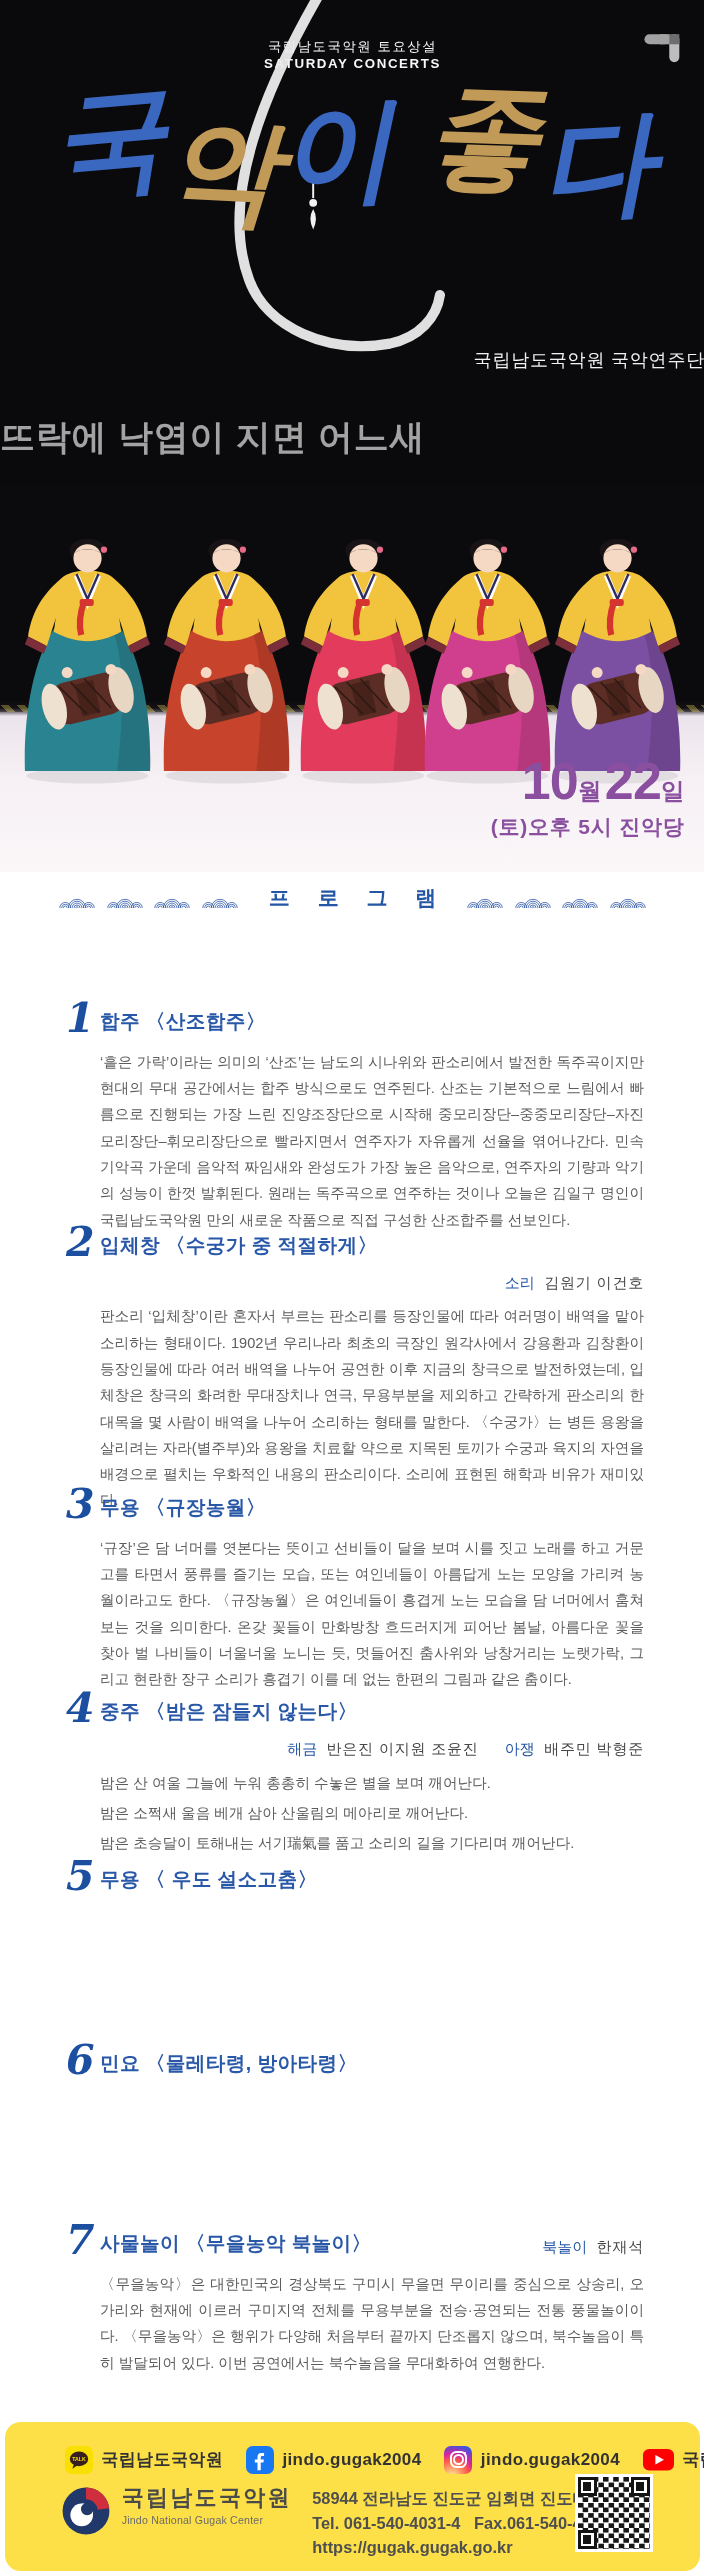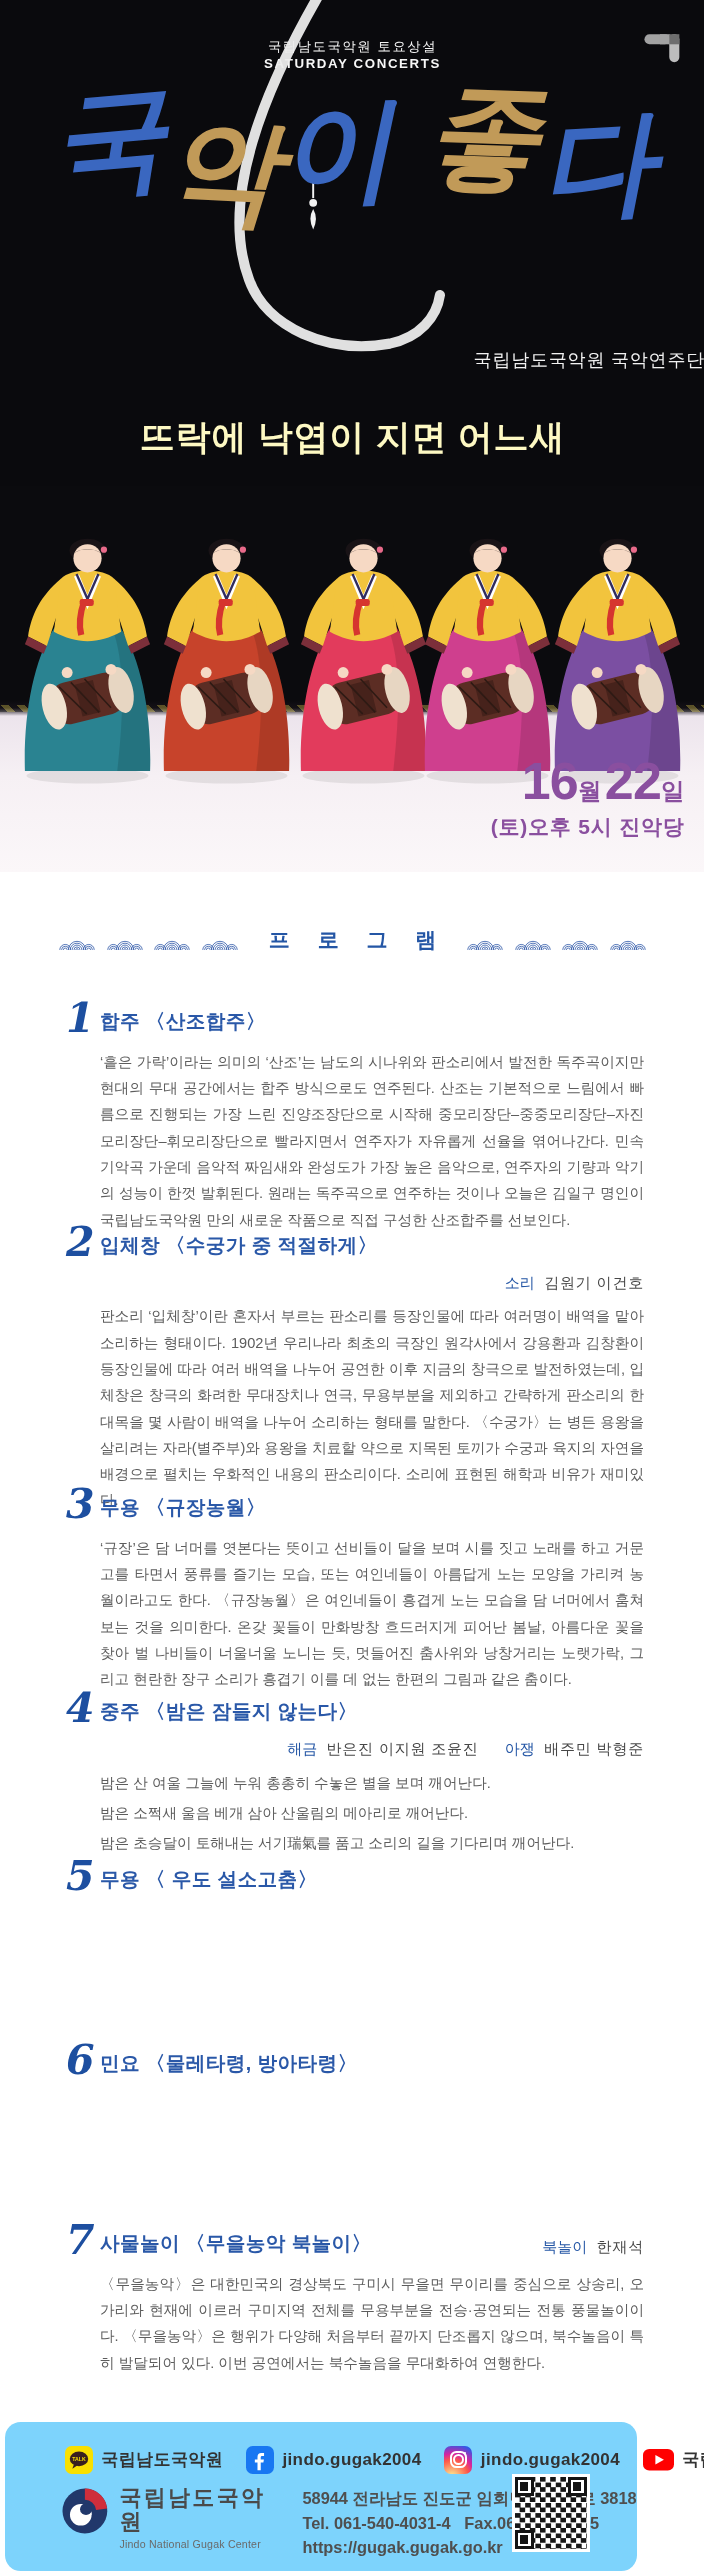--- a/index.html
+++ b/index.html
@@ -18,58 +18,58 @@
     font-family:"DejaVu Serif","Liberation Serif",serif;font-style:italic;font-weight:700;
     font-size:114px;line-height:1;}
   .main-title span{display:inline-block;}
   .mt-c0{color:#3a67c0;transform:translateY(11px) rotate(-5deg);}
   .mt-c1{color:#c19a58;transform:translateY(41px) rotate(3deg);}
   .mt-c2{color:#3a67c0;transform:translateY(20.4px) rotate(-2deg);}
   .mt-c3{color:#c19a58;transform:translateY(4.7px) rotate(2deg);margin-left:33px;}
   .mt-c4{color:#3a67c0;transform:translateY(34px) rotate(-3deg);}
   .hero-ensemble{position:absolute;top:348px;left:0;width:100%;text-align:right;
     color:#f2f2f2;font-size:18px;letter-spacing:0.8px;z-index:3;}
-  .concert-title{position:absolute;top:414px;left:0;width:100%;text-align:center;
-    color:#fef9c3;font-size:35px;font-weight:800;letter-spacing:0.8px;z-index:3;}
+  .concert-title{position:absolute;top:414px;left:0;width:100%;text-align:left;
+    color:#a3a3a3;font-size:35px;font-weight:800;letter-spacing:0.8px;z-index:3;}
 
   
   .photo{position:absolute;top:486px;left:0;width:705px;height:386px;
     background:linear-gradient(#0b0b0e 0px,#0b0b0e 215px,#17121a 222px,#ece4ec 230px,#f6f0f4 290px,#fbf7f9 386px);}
   .stage-stripe{position:absolute;top:219px;left:0;width:705px;height:7px;opacity:.45;
     background:repeating-linear-gradient(45deg,#101010 0 5.5px,#b3a43e 5.5px 11px);}
   .dancers{position:absolute;top:0;left:0;width:705px;height:386px;}
   .dancer{position:absolute;top:41px;}
   .date-block{position:absolute;top:755px;right:20.4px;text-align:right;z-index:6;color:#8a4f9f;}
   .date-line1{font-weight:800;line-height:1;}
   .date-num{font-size:52px;letter-spacing:-0.8px;}
   .date-suffix{font-size:23.5px;font-weight:700;}
   .date-line2{font-size:21px;font-weight:700;margin-top:6.3px;letter-spacing:0.8px;}
 
   
-  .clouds-row{position:absolute;top:926px;left:0;width:100%;display:flex;align-items:center;
+  .clouds-row{position:absolute;top:884px;left:0;width:100%;display:flex;align-items:center;
     justify-content:center;gap:11.7px;}
   .program-title{color:#2456a5;font-size:21px;font-weight:800;letter-spacing:11px;margin:0 7.8px 0 19px;white-space:nowrap;}
   .cloud{flex:0 0 auto;}
 
   .item{position:absolute;left:66px;width:578px;}
   .i1{top:999px;} .i2{top:1223px;} .i3{top:1485px;} .i4{top:1689px;}
   .i5{top:1857px;} .i6{top:2041px;} .i7{top:2221px;}
   .item-head{display:flex;align-items:flex-start;}
   .item-num{width:34px;flex:0 0 34px;color:#1d4fa0;font-family:"DejaVu Serif","Liberation Serif",serif;
     font-style:italic;font-weight:700;font-size:41px;line-height:.95;}
   .item-title{color:#2a58a8;font-size:19.6px;font-weight:800;padding-top:9.4px;letter-spacing:0.4px;}
   .credits{margin:11px 0 0;text-align:right;font-size:15px;line-height:1.3;}
   .credits-inline{margin-left:auto;padding-top:17px;font-size:15px;white-space:nowrap;}
   .role{color:#2456a5;font-weight:400;margin-left:22px;}
   .names{color:#474747;margin-left:9.4px;letter-spacing:0.8px;}
   .body{margin:11px 0 0 34px;color:#5d5d5d;font-size:14.6px;line-height:1.8;text-align:justify;}
   .body.poem{white-space:pre-line;text-align:left;line-height:2.05;}
 
   
-  .footer{position:absolute;top:2422px;left:4.7px;width:632px;height:149px;background:#7dd3fc;border-radius:15.7px;}
+  .footer{position:absolute;top:2422px;left:4.7px;width:695px;height:149px;background:#fde047;border-radius:15.7px;}
   .social-row{position:absolute;top:23.5px;left:60px;display:flex;align-items:center;gap:10.2px;}
   .social-item{display:flex;align-items:center;gap:8.6px;margin-right:12.5px;cursor:pointer;}
   .social-label{color:#333;font-size:17px;font-weight:600;letter-spacing:0.4px;white-space:nowrap;}
   .ig-icon{width:28px;height:28px;border-radius:7px;position:relative;flex:0 0 28px;
     background:radial-gradient(circle at 28% 110%,#fdf497 0%,#fd5949 45%,#d6249f 62%,#285AEB 92%);}
   .ig-frame{position:absolute;inset:5.5px;border:2px solid #fff;border-radius:6.3px;}
   .ig-lens{position:absolute;top:8.6px;left:8.6px;width:7px;height:7px;border:2px solid #fff;border-radius:50%;}
   .ig-dot{position:absolute;top:6.3px;right:6.3px;width:2.3px;height:2.3px;background:#fff;border-radius:50%;}
   .org-row{position:absolute;top:64px;left:56px;display:flex;align-items:flex-start;}
   .org-text{margin-left:11px;}
@@ -259,21 +259,21 @@
     <path d="M58 196 L 84 238 M 74 194 L 100 240 M 92 194 L 116 238" stroke="#2e1a14" stroke-width="2" fill="none"></path>
   </g>
   <circle cx="64" cy="186" r="7" fill="#f6d9c4"></circle>
   <circle cx="120" cy="182" r="7" fill="#f6d9c4"></circle>
 </svg>
         </div>
     </div>
 
     <div class="date-block">
       <div class="date-line1">
-        <span class="date-num">16</span><span class="date-suffix">월</span>
+        <span class="date-num">10</span><span class="date-suffix">월</span>
         <span class="date-num">22</span><span class="date-suffix">일</span>
       </div>
       <div class="date-line2">(토)오후 5시 진악당</div>
     </div>
   </div>
 
   <div class="clouds-row">
     <svg class="cloud" width="36" height="23.5" viewBox="0 0 46 30">
         <g fill="none" stroke="#3c63ad" stroke-width="1.1">
           <path d="M1 28 a7 7 0 0 1 14 0"></path>

